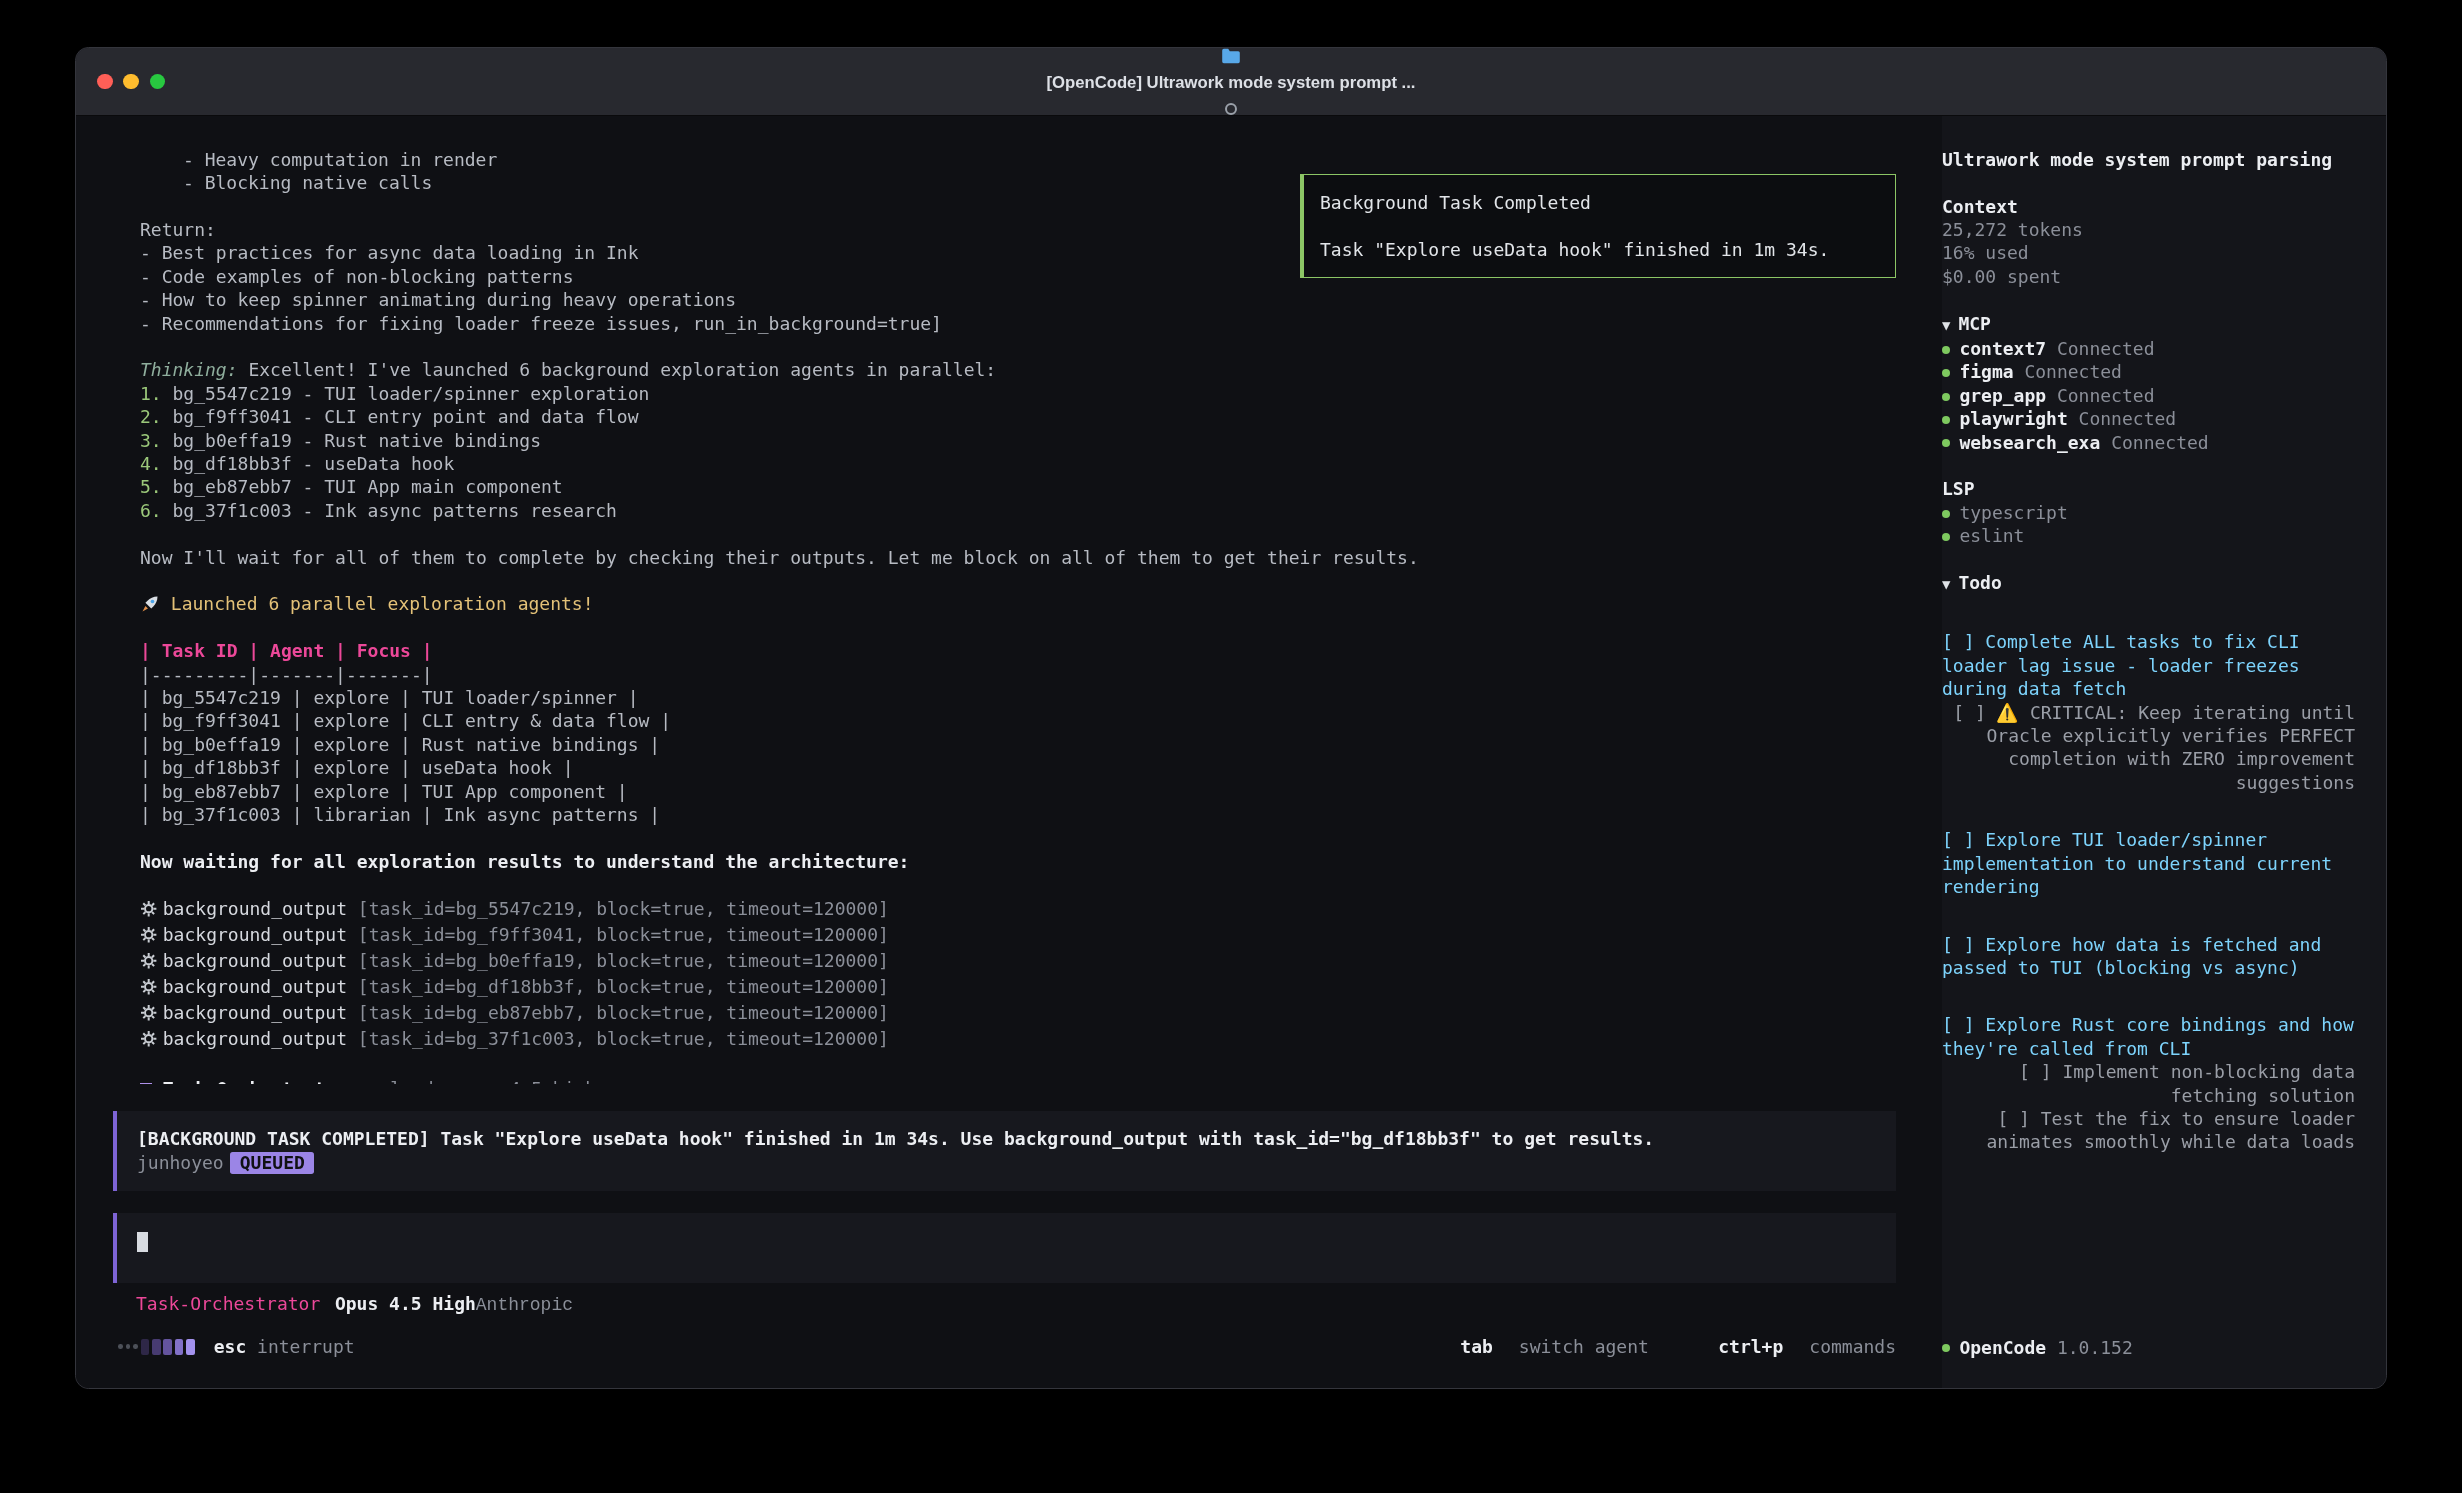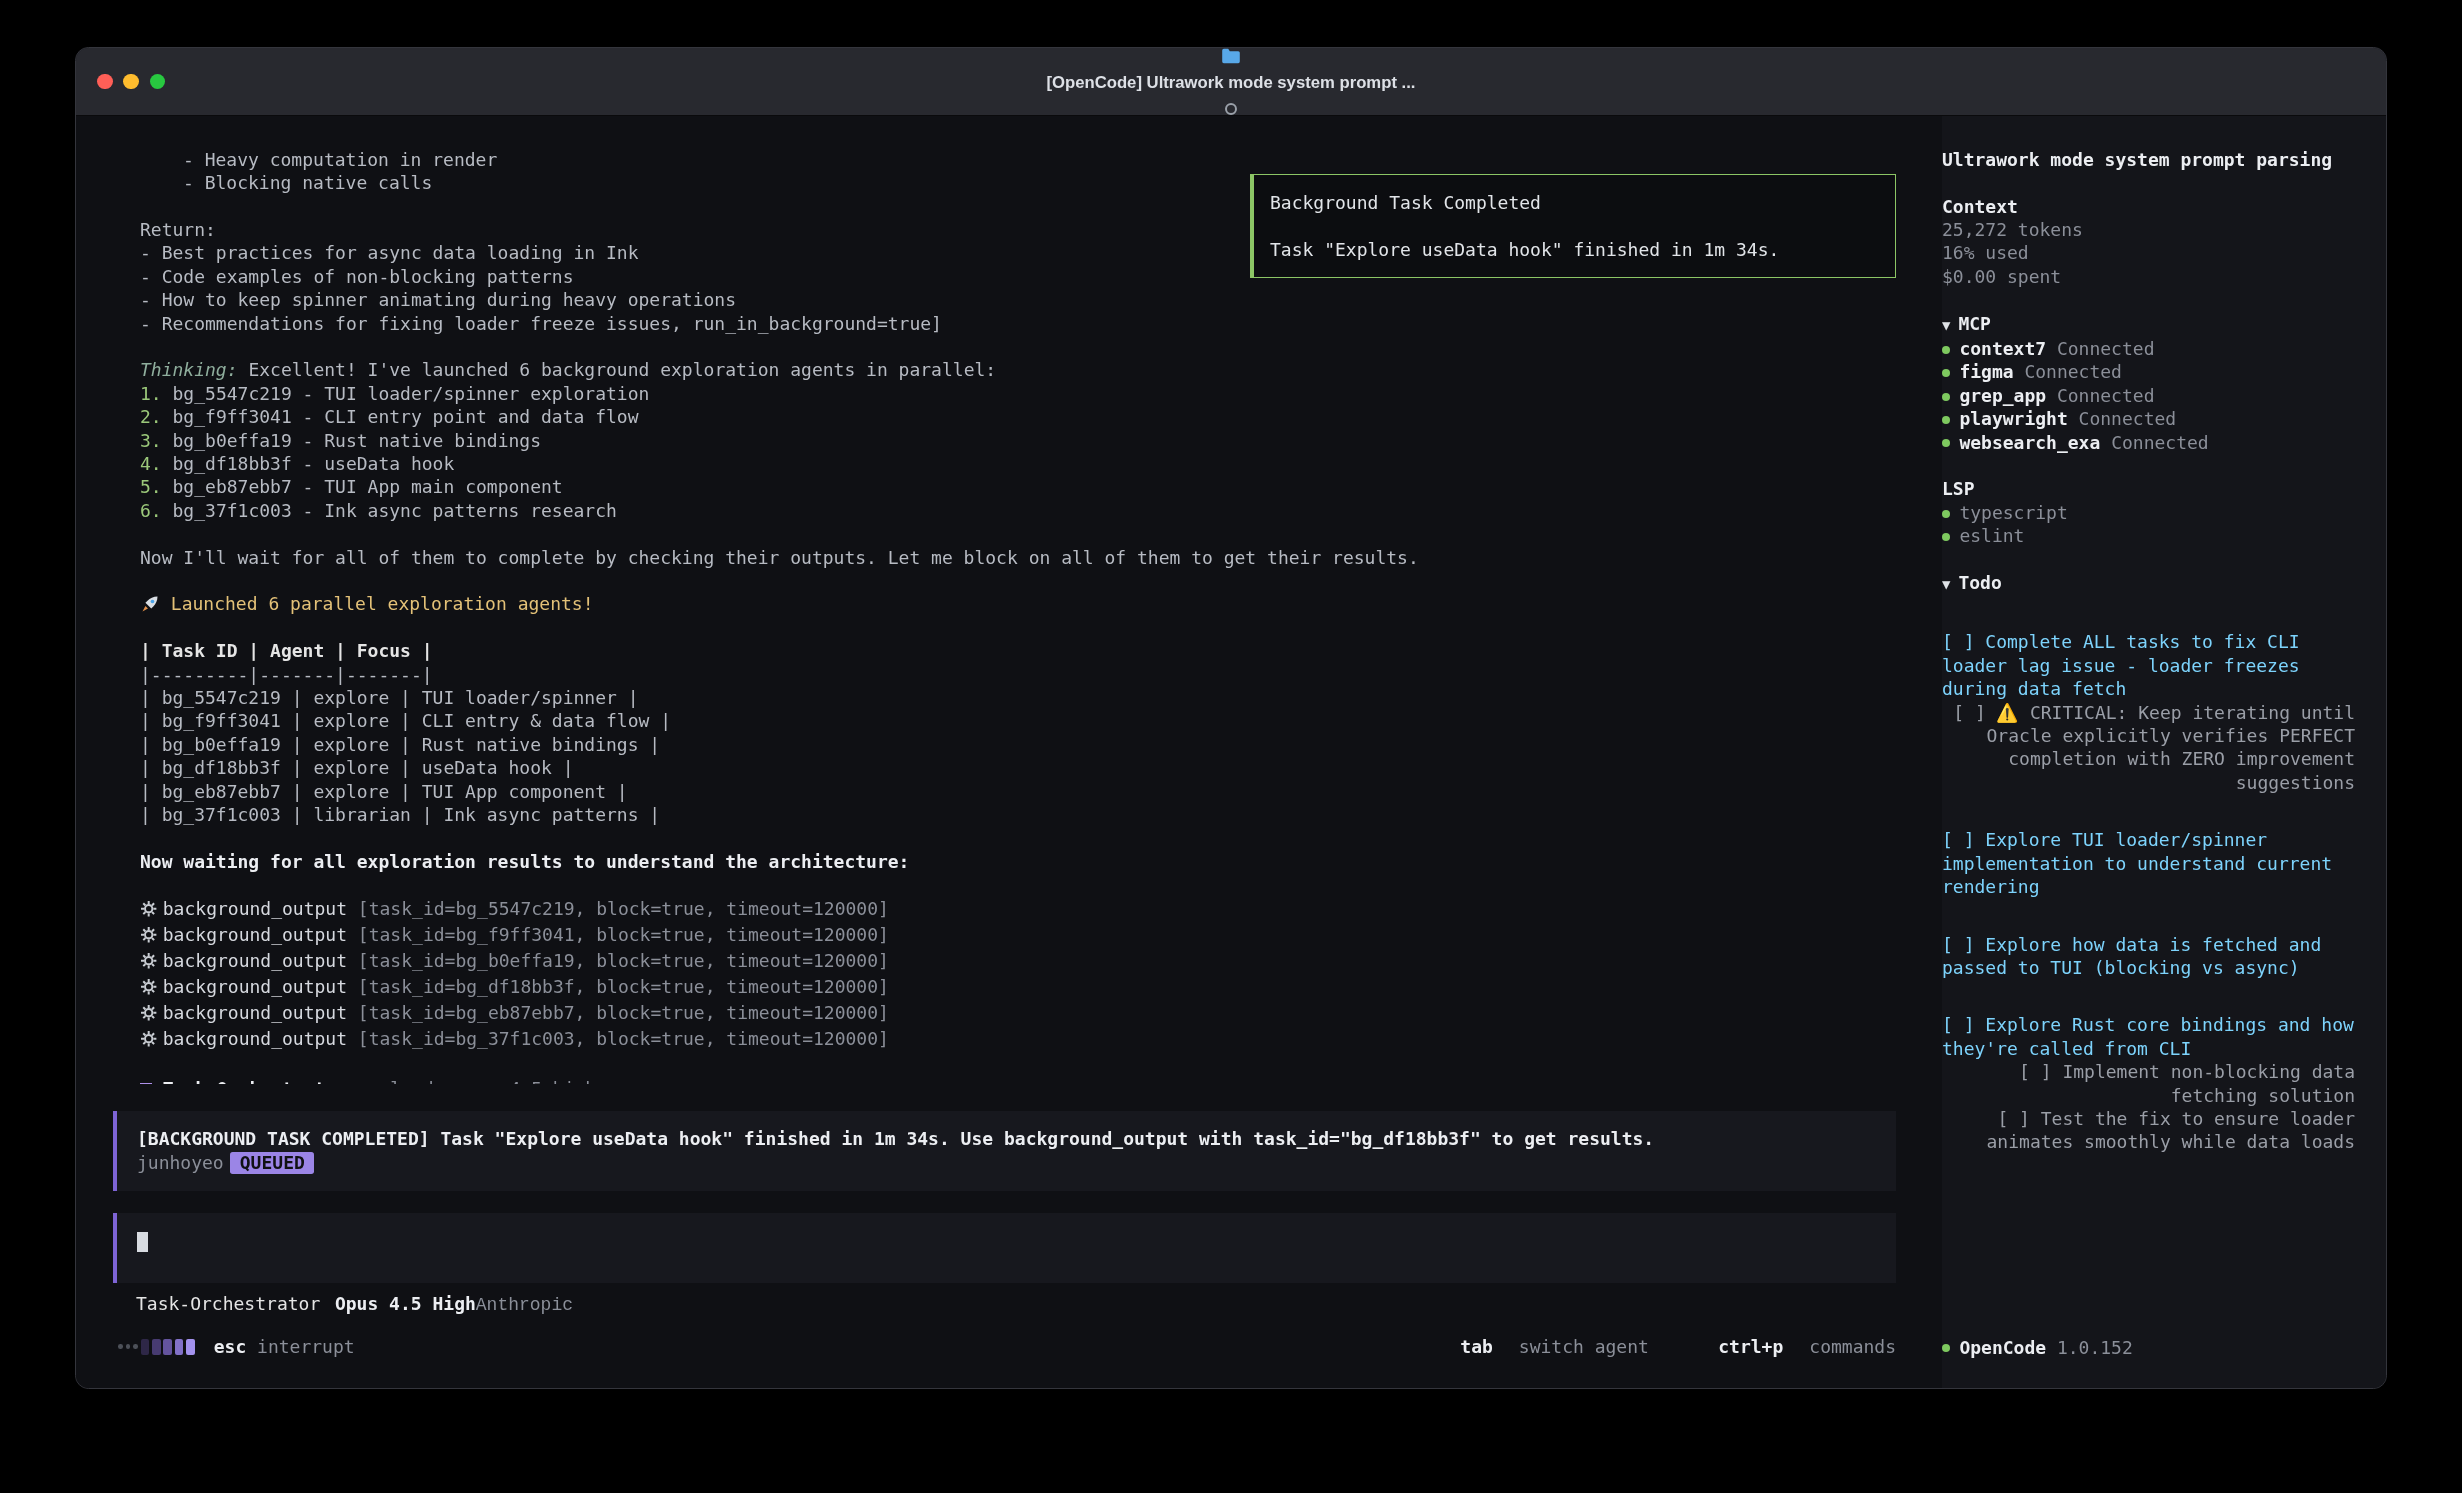--- a/index.html
+++ b/index.html
@@ -29,34 +29,34 @@
   .sidebar { flex:0 0 444px; background:#14151a; display:flex; flex-direction:column;
              padding:32px 31px 29px 0; }
 
   
   .terminal { flex:1; overflow:hidden; padding:32px 0 0 27px; }
   .line { line-height:23.4px; min-height:23.4px; }
   .gap { height:23.4px; }
   .ind { padding-left:43px; }
   .dim { color:#8b8f99; }
   .bw { color:#eceef2; font-weight:bold; }
-  .purple { color:#e5e5e5; }
+  .purple { color:#ec4899; }
   .green { color:#9bc87a; }
   .yellow { color:#e3c178; }
   .thinking { color:#8fae9d; font-style:italic; }
   .tool-name { color:#d6d9df; }
   .gear { display:inline-block; vertical-align:-2.7px; margin-right:5.4px; }
 
   .orch-line { margin-top:0; }
   .orch-icon { display:inline-block; width:12px; height:12px; border:2px solid #ad90ea;
                position:relative; margin-right:10.7px; vertical-align:-0.7px; }
   .orch-icon::after { content:""; position:absolute; inset:2px; background:#ad90ea; }
 
   
-  .notif { position:absolute; top:58px; right:46px; width:646px; background:#0c0d10;
+  .notif { position:absolute; top:58px; right:46px; width:596px; background:#0c0d10;
            border:1.3px solid #8cc565; border-left:4.7px solid #8cc565; padding:16px 16px; z-index:5; }
   .notif .line { color:#e2e5e9; }
 
   
   .msg-block { margin-top:27px; background:#17181e; border-left:4px solid #7e64d6; padding:16.7px 20px; }
   .badge { display:inline-block; background:#9b85e6; color:#101114; font-weight:bold;
            padding:0 9.4px; border-radius:2.7px; line-height:22px; margin-left:6.7px; }
   .composer { margin-top:22px; background:#17181e; border-left:4px solid #7e64d6;
               padding:17.4px 20px; height:70px; }
   .cursor { display:inline-block; width:10.7px; height:20px; background:#d8dbe1; vertical-align:middle; }

